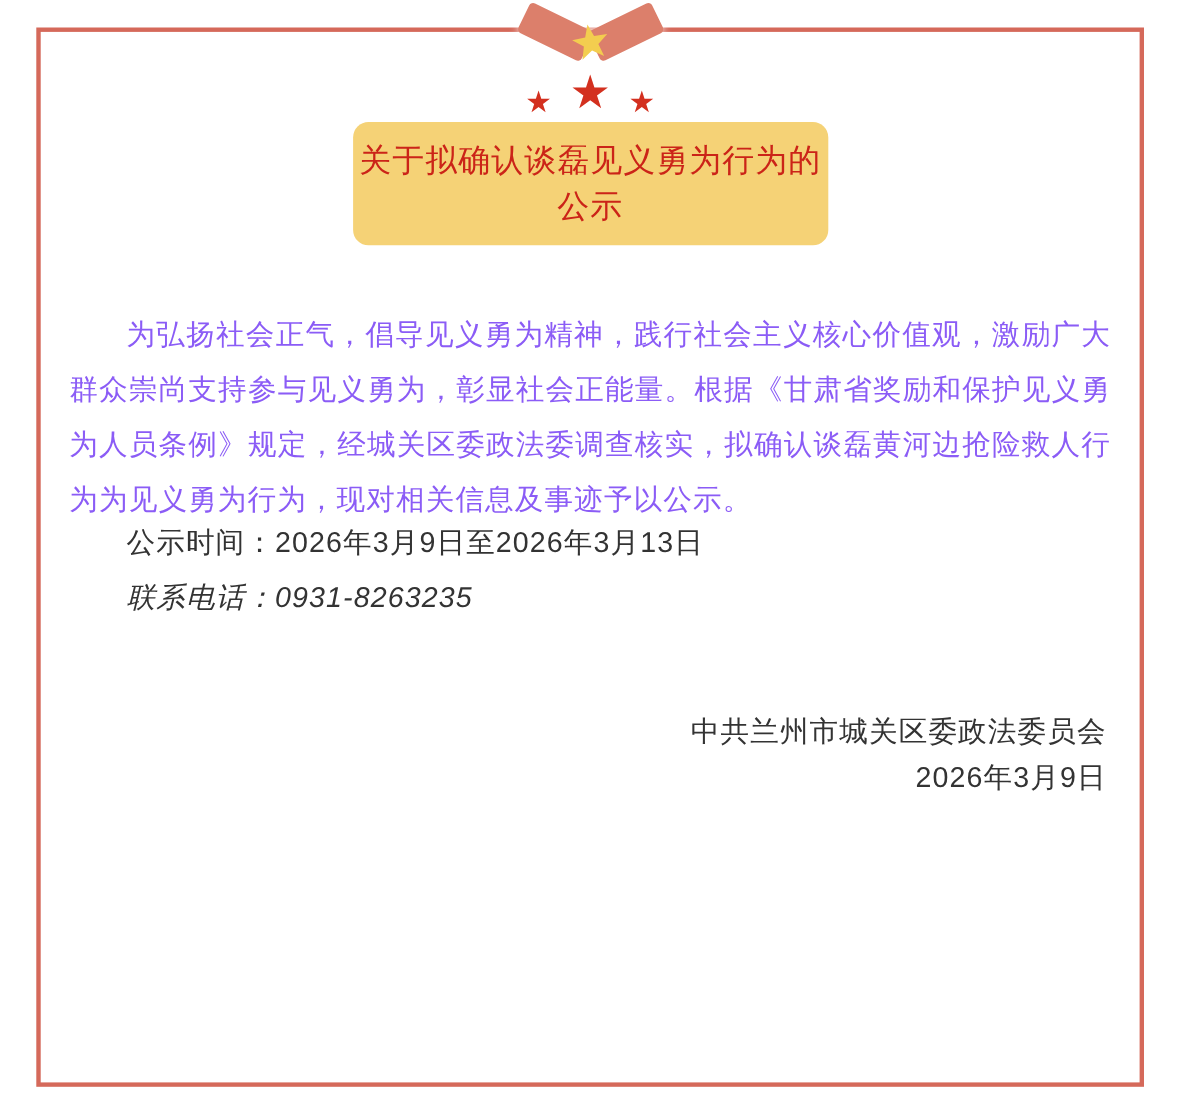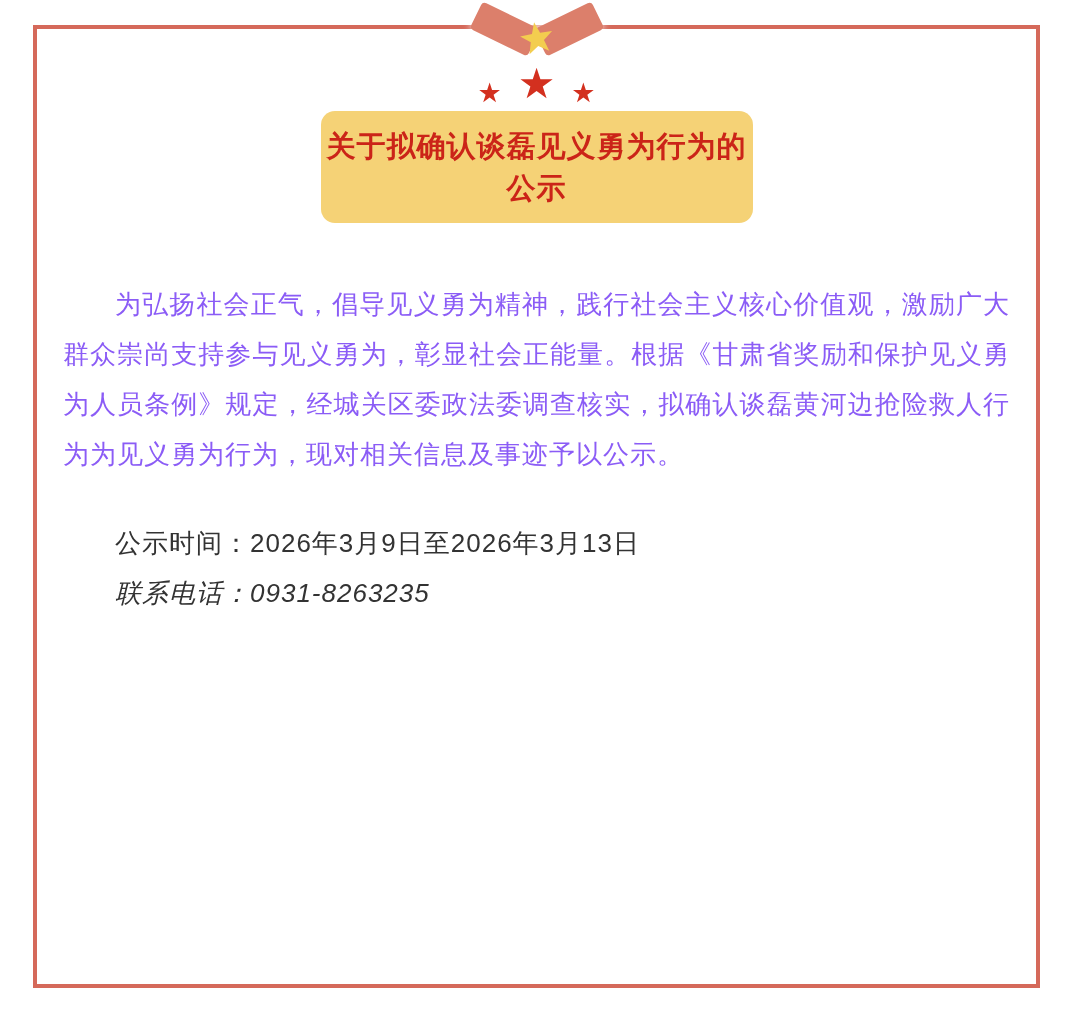--- a/index.html
+++ b/index.html
@@ -72,21 +72,21 @@
     background: #f5d276;
     border-radius: 14px;
     display: flex;
     flex-direction: column;
     justify-content: center;
     align-items: center;
     padding: 14px 20px;
   }
   .title-line {
     color: #cb2418;
-    font-weight: bold;
+    font-weight: normal;
     font-size: 29px;
     line-height: 42px;
     letter-spacing: 1px;
     text-align: center;
     white-space: nowrap;
   }
 
   
   .notice-body {
     margin-top: 56px;
@@ -99,21 +99,21 @@
   }
 
   .info-line {
     font-size: 26px;
     line-height: 28px;
     letter-spacing: 1px;
     color: #333333;
     padding-left: 2em;
     white-space: nowrap;
   }
-  .info-publicity-time { margin-top: 50px; }
+  .info-publicity-time { }
   .info-accepting-unit { margin-top: 66px; }
   .info-contact-person { margin-top: 78px; }
   .info-contact-phone  { margin-top: 22px; font-style: italic; }
 
   
   .signature-block {
     margin-top: 88px;
     text-align: right;
     padding-right: 4px;
   }
@@ -147,15 +147,19 @@
     <div class="title-banner">
       <div class="title-line">关于拟确认谈磊见义勇为行为的</div>
       <div class="title-line">公示</div>
     </div>
 
     <p class="notice-body">为弘扬社会正气，倡导见义勇为精神，践行社会主义核心价值观，激励广大群众崇尚支持参与见义勇为，彰显社会正能量。根据《甘肃省奖励和保护见义勇为人员条例》规定，经城关区委政法委调查核实，拟确认谈磊黄河边抢险救人行为为见义勇为行为，现对相关信息及事迹予以公示。</p>
 
     <div class="info-line info-publicity-time">公示时间：2026年3月9日至2026年3月13日</div>
     <div class="info-line info-contact-phone">联系电话：0931-8263235</div>
 
+    <div class="signature-block">
+      <div class="signature-line">中共兰州市城关区委政法委员会</div>
+      <div class="signature-line">2026年3月9日</div>
+    </div>
 
   </div>
 </div>
 
 </body></html>

